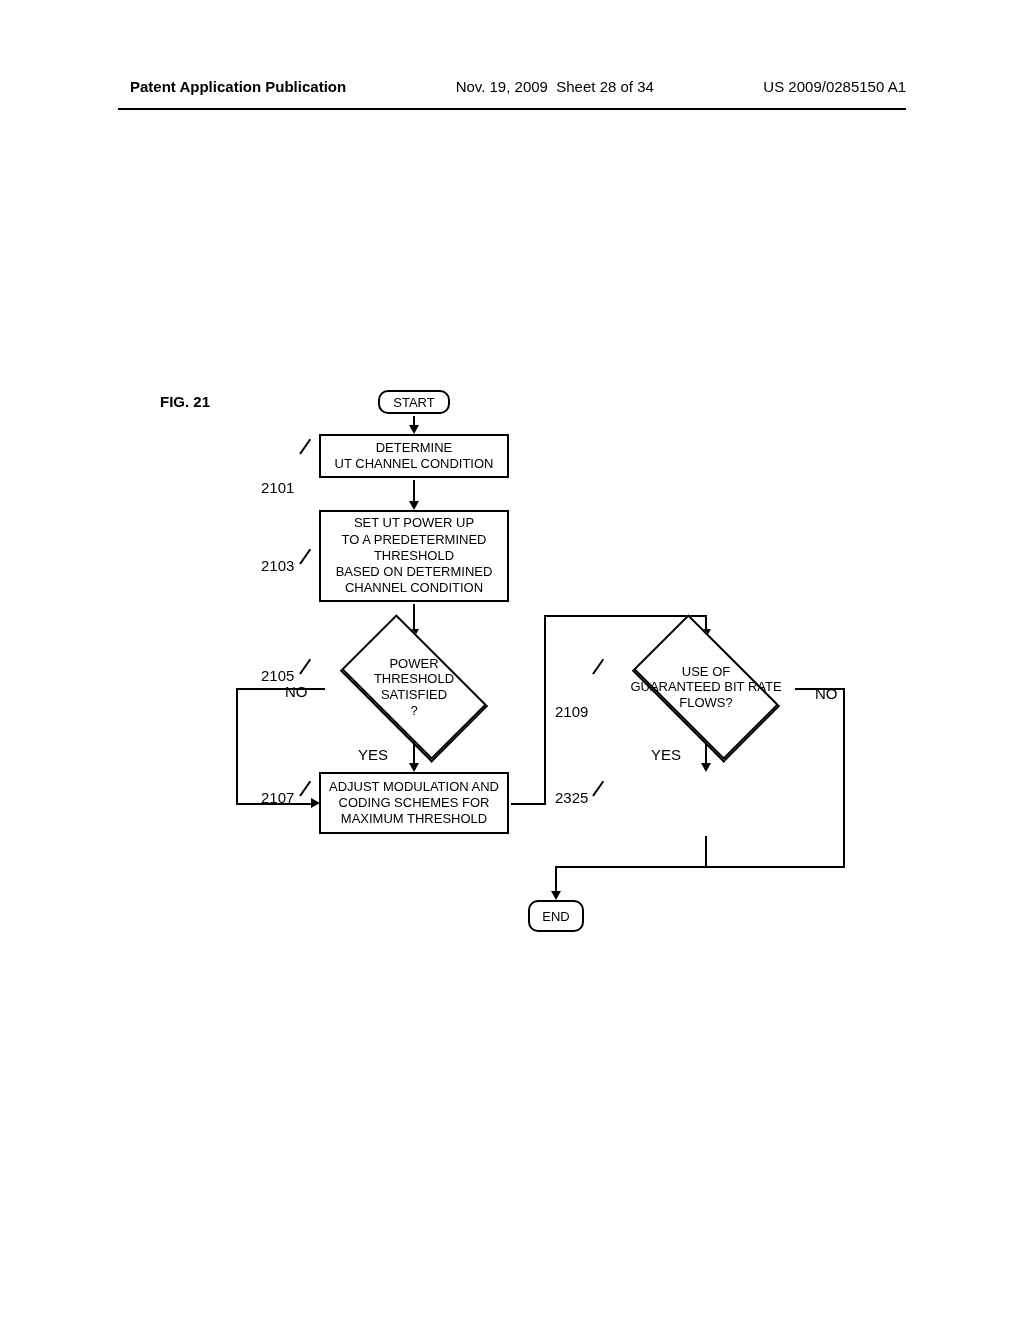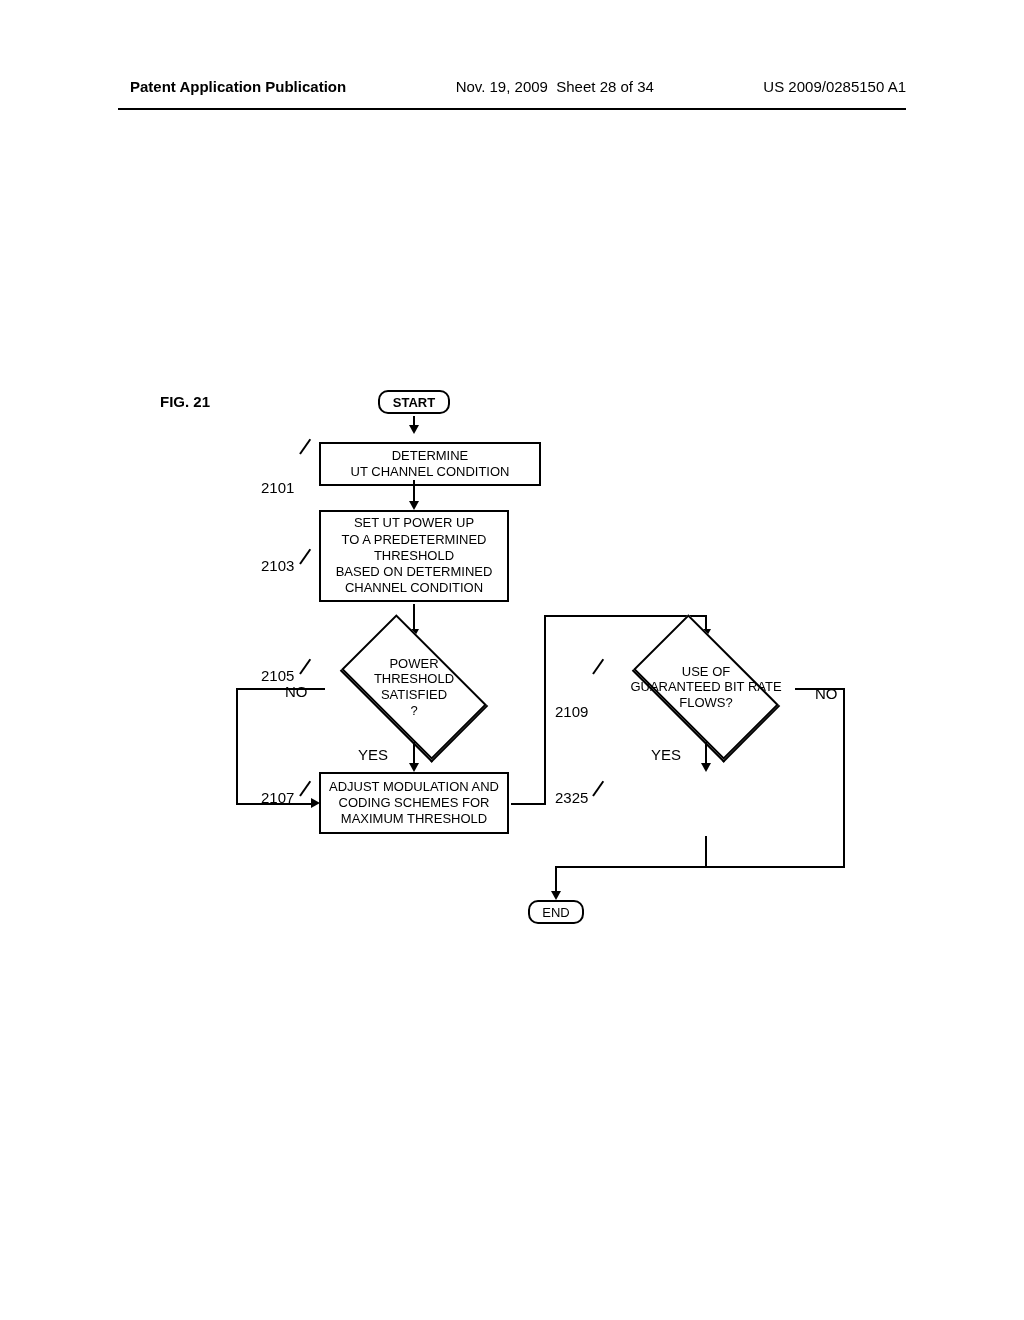--- a/index.html
+++ b/index.html
@@ -67,27 +67,27 @@
     <span class="tick tick-2103"></span>
   <span class="ref ref-2105">2105</span>
     <span class="tick tick-2105"></span>
   <span class="ref ref-2107">2107</span>
     <span class="tick tick-2107"></span>
   <span class="ref ref-2109">2109</span>
     <span class="tick tick-2109"></span>
   <span class="ref ref-2111">2325</span>
     <span class="tick tick-2111"></span>
 
-  <div class="pill shadow" style="top:390px; left:378px; width:72px; height:24px;font-weight:bold;">
+  <div class="pill shadow" style="top:390px; left:378px; width:72px; height:24px;">
       <span>START</span>
     </div>
   <div class="vline" style="top:416px; left:413px; height:10px;"></div>
   <div class="arrow-head-down" style="top:425px; left:409px;"></div>
 
-  <div class="box shadow" style="top:434px; left:319px; width:222px; height:44px;margin-top:8px;">
+  <div class="box shadow" style="top:434px; left:319px; width:190px; height:44px;">
       <span style="white-space:pre-line">DETERMINE
 UT CHANNEL CONDITION</span>
     </div>
   <div class="vline" style="top:480px; left:413px; height:22px;"></div>
   <div class="arrow-head-down" style="top:501px; left:409px;"></div>
 
   <div class="box shadow" style="top:510px; left:319px; width:190px; height:92px;">
       <span style="white-space:pre-line">SET UT POWER UP
 TO A PREDETERMINED
 THRESHOLD
@@ -146,17 +146,17 @@
 
   <div class="hline" style="top:688px; left:795px; width:50px;"></div>
   <div class="vline" style="top:688px; left:843px; height:180px;"></div>
   <div class="hline" style="top:866px; left:556px; width:289px;"></div>
 
   <div class="vline" style="top:836px; left:705px; height:32px;"></div>
 
   <div class="vline" style="top:866px; left:555px; height:26px;"></div>
   <div class="arrow-head-down" style="top:891px; left:551px;"></div>
 
-  <div class="pill shadow" style="top:900px; left:528px; width:56px; height:24px;">
+  <div class="pill shadow" style="top:900px; left:528px; width:56px; height:32px;">
       <span>END</span>
     </div>
 
 </div>
 
 </body></html>

